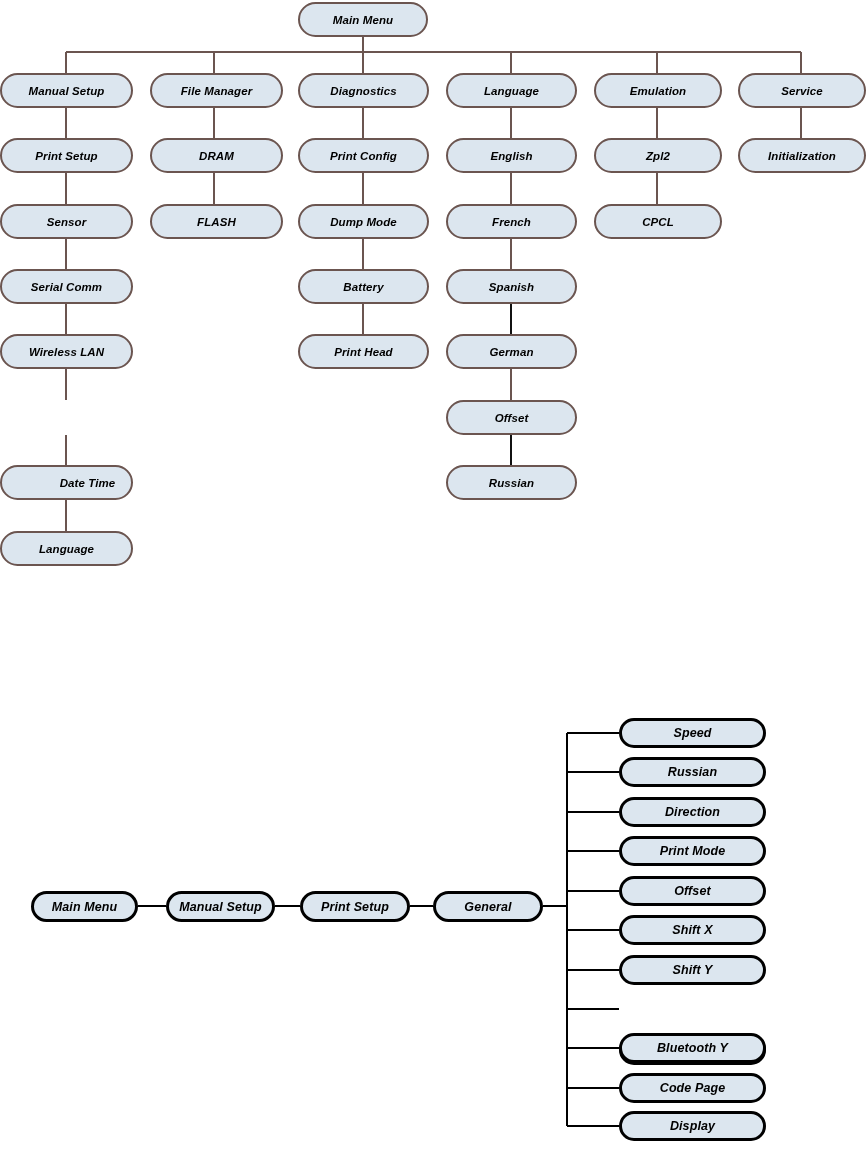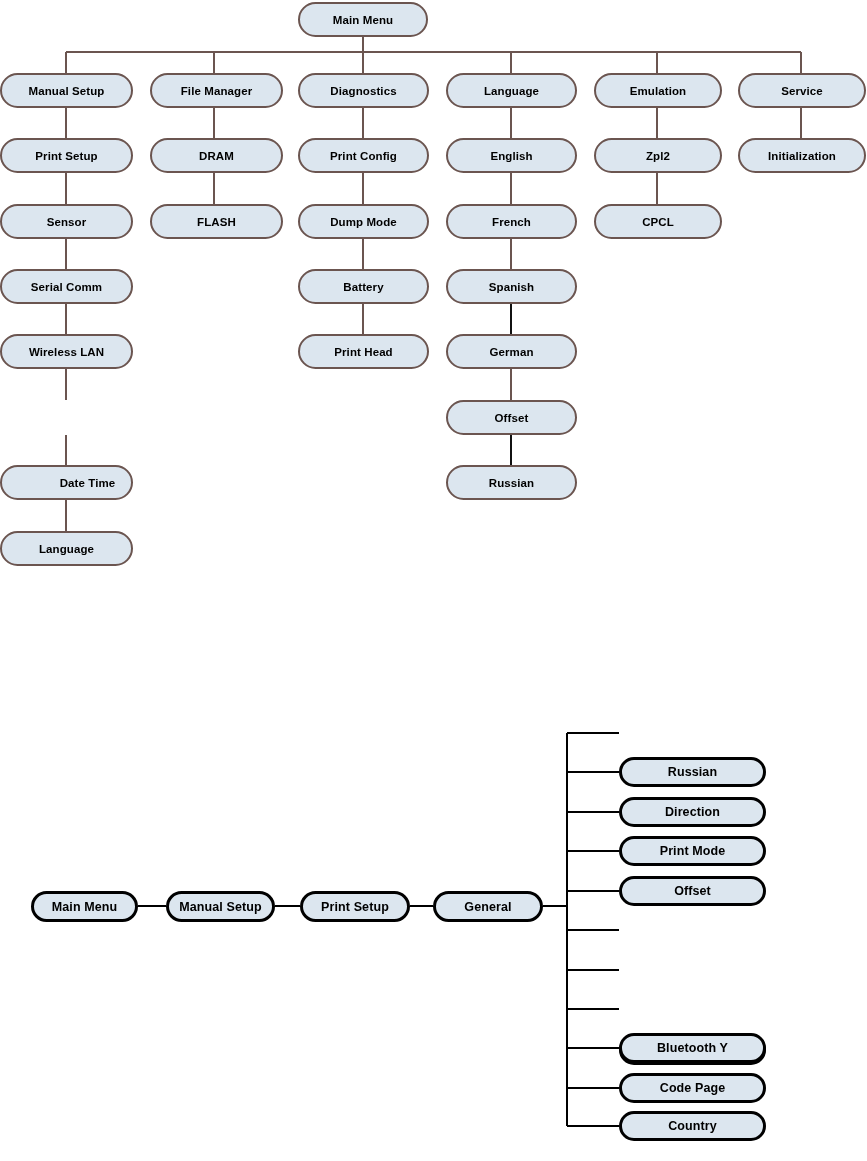--- a/index.html
+++ b/index.html
@@ -15,20 +15,21 @@
     font-family: "Liberation Sans", sans-serif;
     overflow: hidden;
   }
 
   #diagram-root {
     position: absolute;
     left: 0;
     top: 0;
     width: 867px;
     height: 1161px;
+    font-style: italic;
   }
 
   
   #connectors {
     position: absolute;
     left: 0;
     top: 0;
     width: 867px;
     height: 1161px;
     pointer-events: none;
@@ -181,22 +182,25 @@
   <div class="node tree-top" style="left:594px; top:204px; width:128px;">CPCL</div>
 
   <div class="node tree-top" style="left:738px; top:73px; width:128px;">Service</div>
   <div class="node tree-top" style="left:738px; top:138px; width:128px;">Initialization</div>
 
   <div class="node tree-bottom chain" style="left:31px; top:891px; width:107px;">Main Menu</div>
   <div class="node tree-bottom chain" style="left:166px; top:891px; width:109px;">Manual Setup</div>
   <div class="node tree-bottom chain" style="left:300px; top:891px; width:110px;">Print Setup</div>
   <div class="node tree-bottom chain" style="left:433px; top:891px; width:110px;">General</div>
 
+  <div class="node tree-bottom leaf" style="left:619px; top:718px; width:147px;">Speed</div>
   <div class="node tree-bottom leaf" style="left:619px; top:757px; width:147px;">Russian</div>
   <div class="node tree-bottom leaf" style="left:619px; top:797px; width:147px;">Direction</div>
   <div class="node tree-bottom leaf" style="left:619px; top:836px; width:147px;">Print Mode</div>
   <div class="node tree-bottom leaf" style="left:619px; top:876px; width:147px;">Offset</div>
+  <div class="node tree-bottom leaf" style="left:619px; top:915px; width:147px;">Shift X</div>
+  <div class="node tree-bottom leaf" style="left:619px; top:955px; width:147px;">Shift Y</div>
   <div class="node tree-bottom leaf" style="left:619px; top:994px; width:147px;margin-top:41px;">Reference X</div>
   <div class="node tree-bottom leaf" style="left:619px; top:1033px; width:147px;">Bluetooth Y</div>
   <div class="node tree-bottom leaf" style="left:619px; top:1073px; width:147px;">Code Page</div>
-  <div class="node tree-bottom leaf" style="left:619px; top:1111px; width:147px;">Country</div>
+  <div class="node tree-bottom leaf" style="left:619px; top:1111px; width:147px;">Display</div>
 
 </div>
 
 </body></html>

